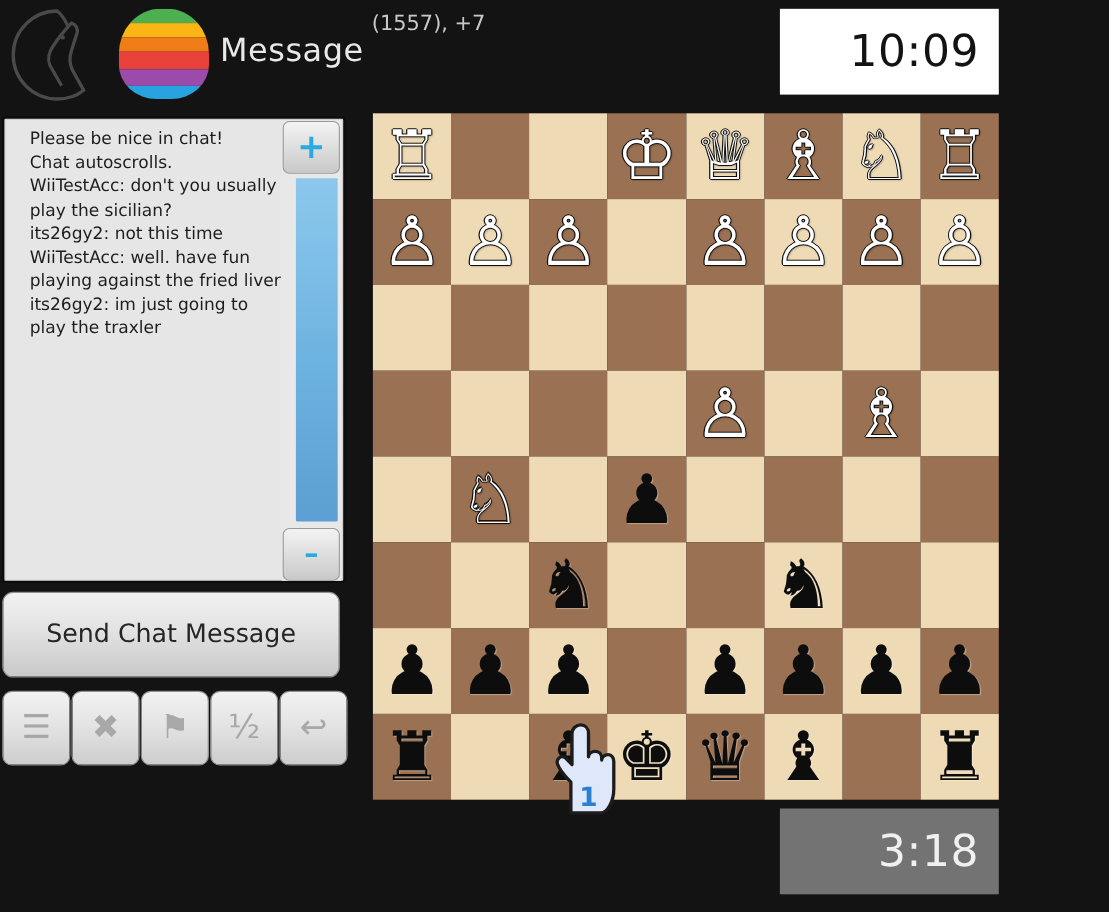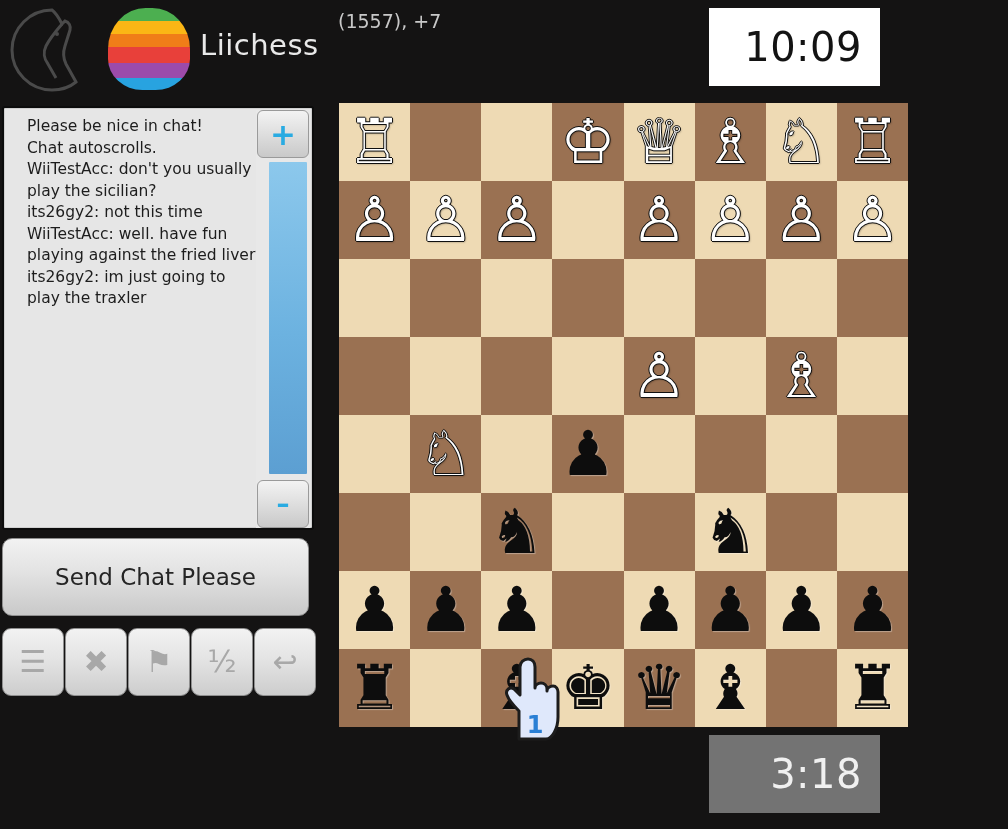--- a/index.html
+++ b/index.html
@@ -96,21 +96,21 @@
   .pname {
     font-size: 31px; color: #f3f3f3; letter-spacing: 1.5px;
     font-family: "DejaVu Sans", sans-serif;
   }
   .prating {
     font-size: 19px; color: #c8c8c8; margin-top: 2px;
     font-family: "DejaVu Sans", sans-serif;
   }
 
   .clock {
-    position: absolute; width: 171px; height: 78px;
+    position: absolute; width: 199px; height: 78px;
     display: flex; align-items: center; justify-content: flex-end;
     padding-right: 18px;
     font-size: 40px; letter-spacing: .5px;
     font-family: "DejaVu Sans", sans-serif;
   }
   #clock-top { left: 709px; top: 8px; background: #ffffff; color: #131313; }
   #clock-bottom { left: 709px; top: 735px; background: #737373; color: #f0f0f0; }
 
   
   #board {
@@ -150,33 +150,33 @@
 
       <div id="rainbow-logo">
         <i class="rb0" style="background:#4caf50"></i>
         <i class="rb1" style="background:#fbb615"></i>
         <i class="rb2" style="background:#f07d18"></i>
         <i class="rb3" style="background:#e8403a"></i>
         <i class="rb4" style="background:#9c4bab"></i>
         <i class="rb5" style="background:#28a3e0"></i>
       </div>
 
-      <div id="brand-name">Liichess</div>
+      <div id="brand-name">Message</div>
     </div>
 
     <div id="chat-box">
       <div id="chat-log"><span class="chat-line">Please be nice in chat!</span><span class="chat-line">Chat autoscrolls.</span><span class="chat-line">WiiTestAcc: don't you usually play the sicilian?</span><span class="chat-line">its26gy2: not this time</span><span class="chat-line">WiiTestAcc: well. have fun playing against the fried liver</span><span class="chat-line">its26gy2: im just going to play the traxler</span></div>
       <div id="chat-scroll">
         <div id="scroll-up" class="scroll-btn">+</div>
         <div id="scroll-thumb"></div>
         <div id="scroll-down" class="scroll-btn">–</div>
       </div>
     </div>
 
-    <div id="send-chat-btn">Send Chat Please</div>
+    <div id="send-chat-btn">Send Chat Message</div>
 
     <div id="toolbar">
         <div class="tool-btn tb0">
           <span class="glyph">☰</span>
         </div>
         <div class="tool-btn tb1">
           <span class="glyph">✖</span>
         </div>
         <div class="tool-btn tb2">
           <span class="glyph">⚑</span>

